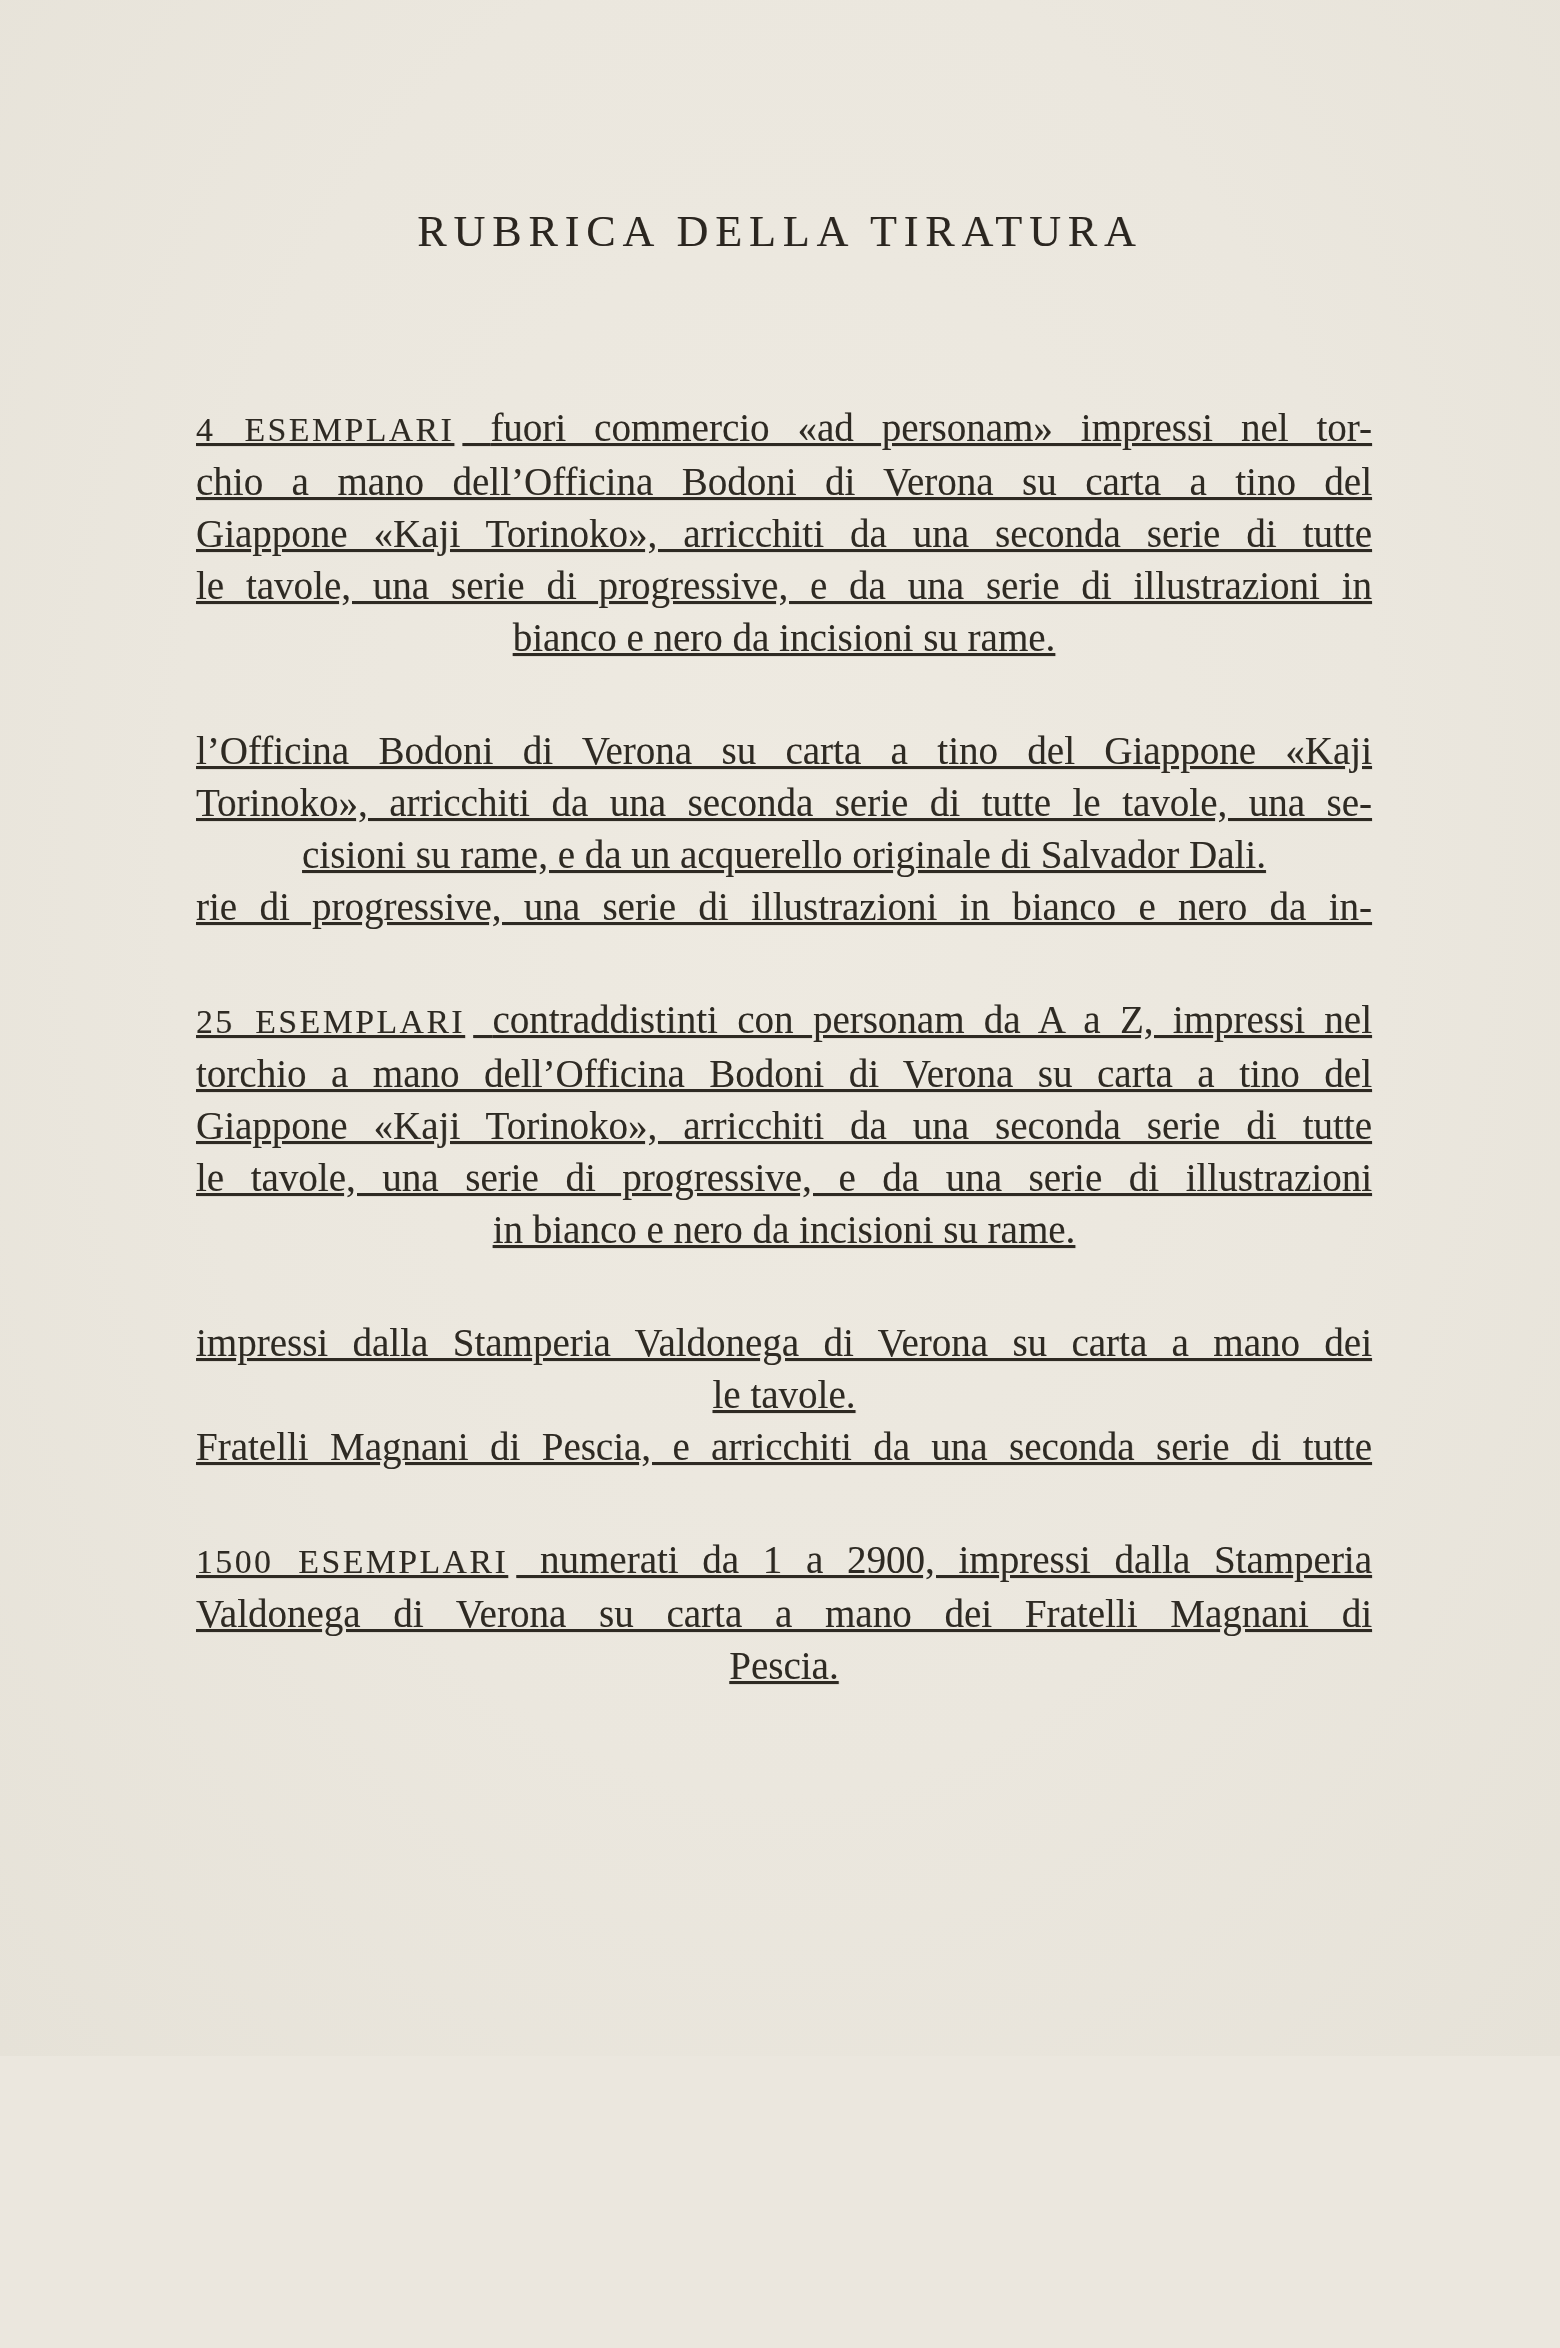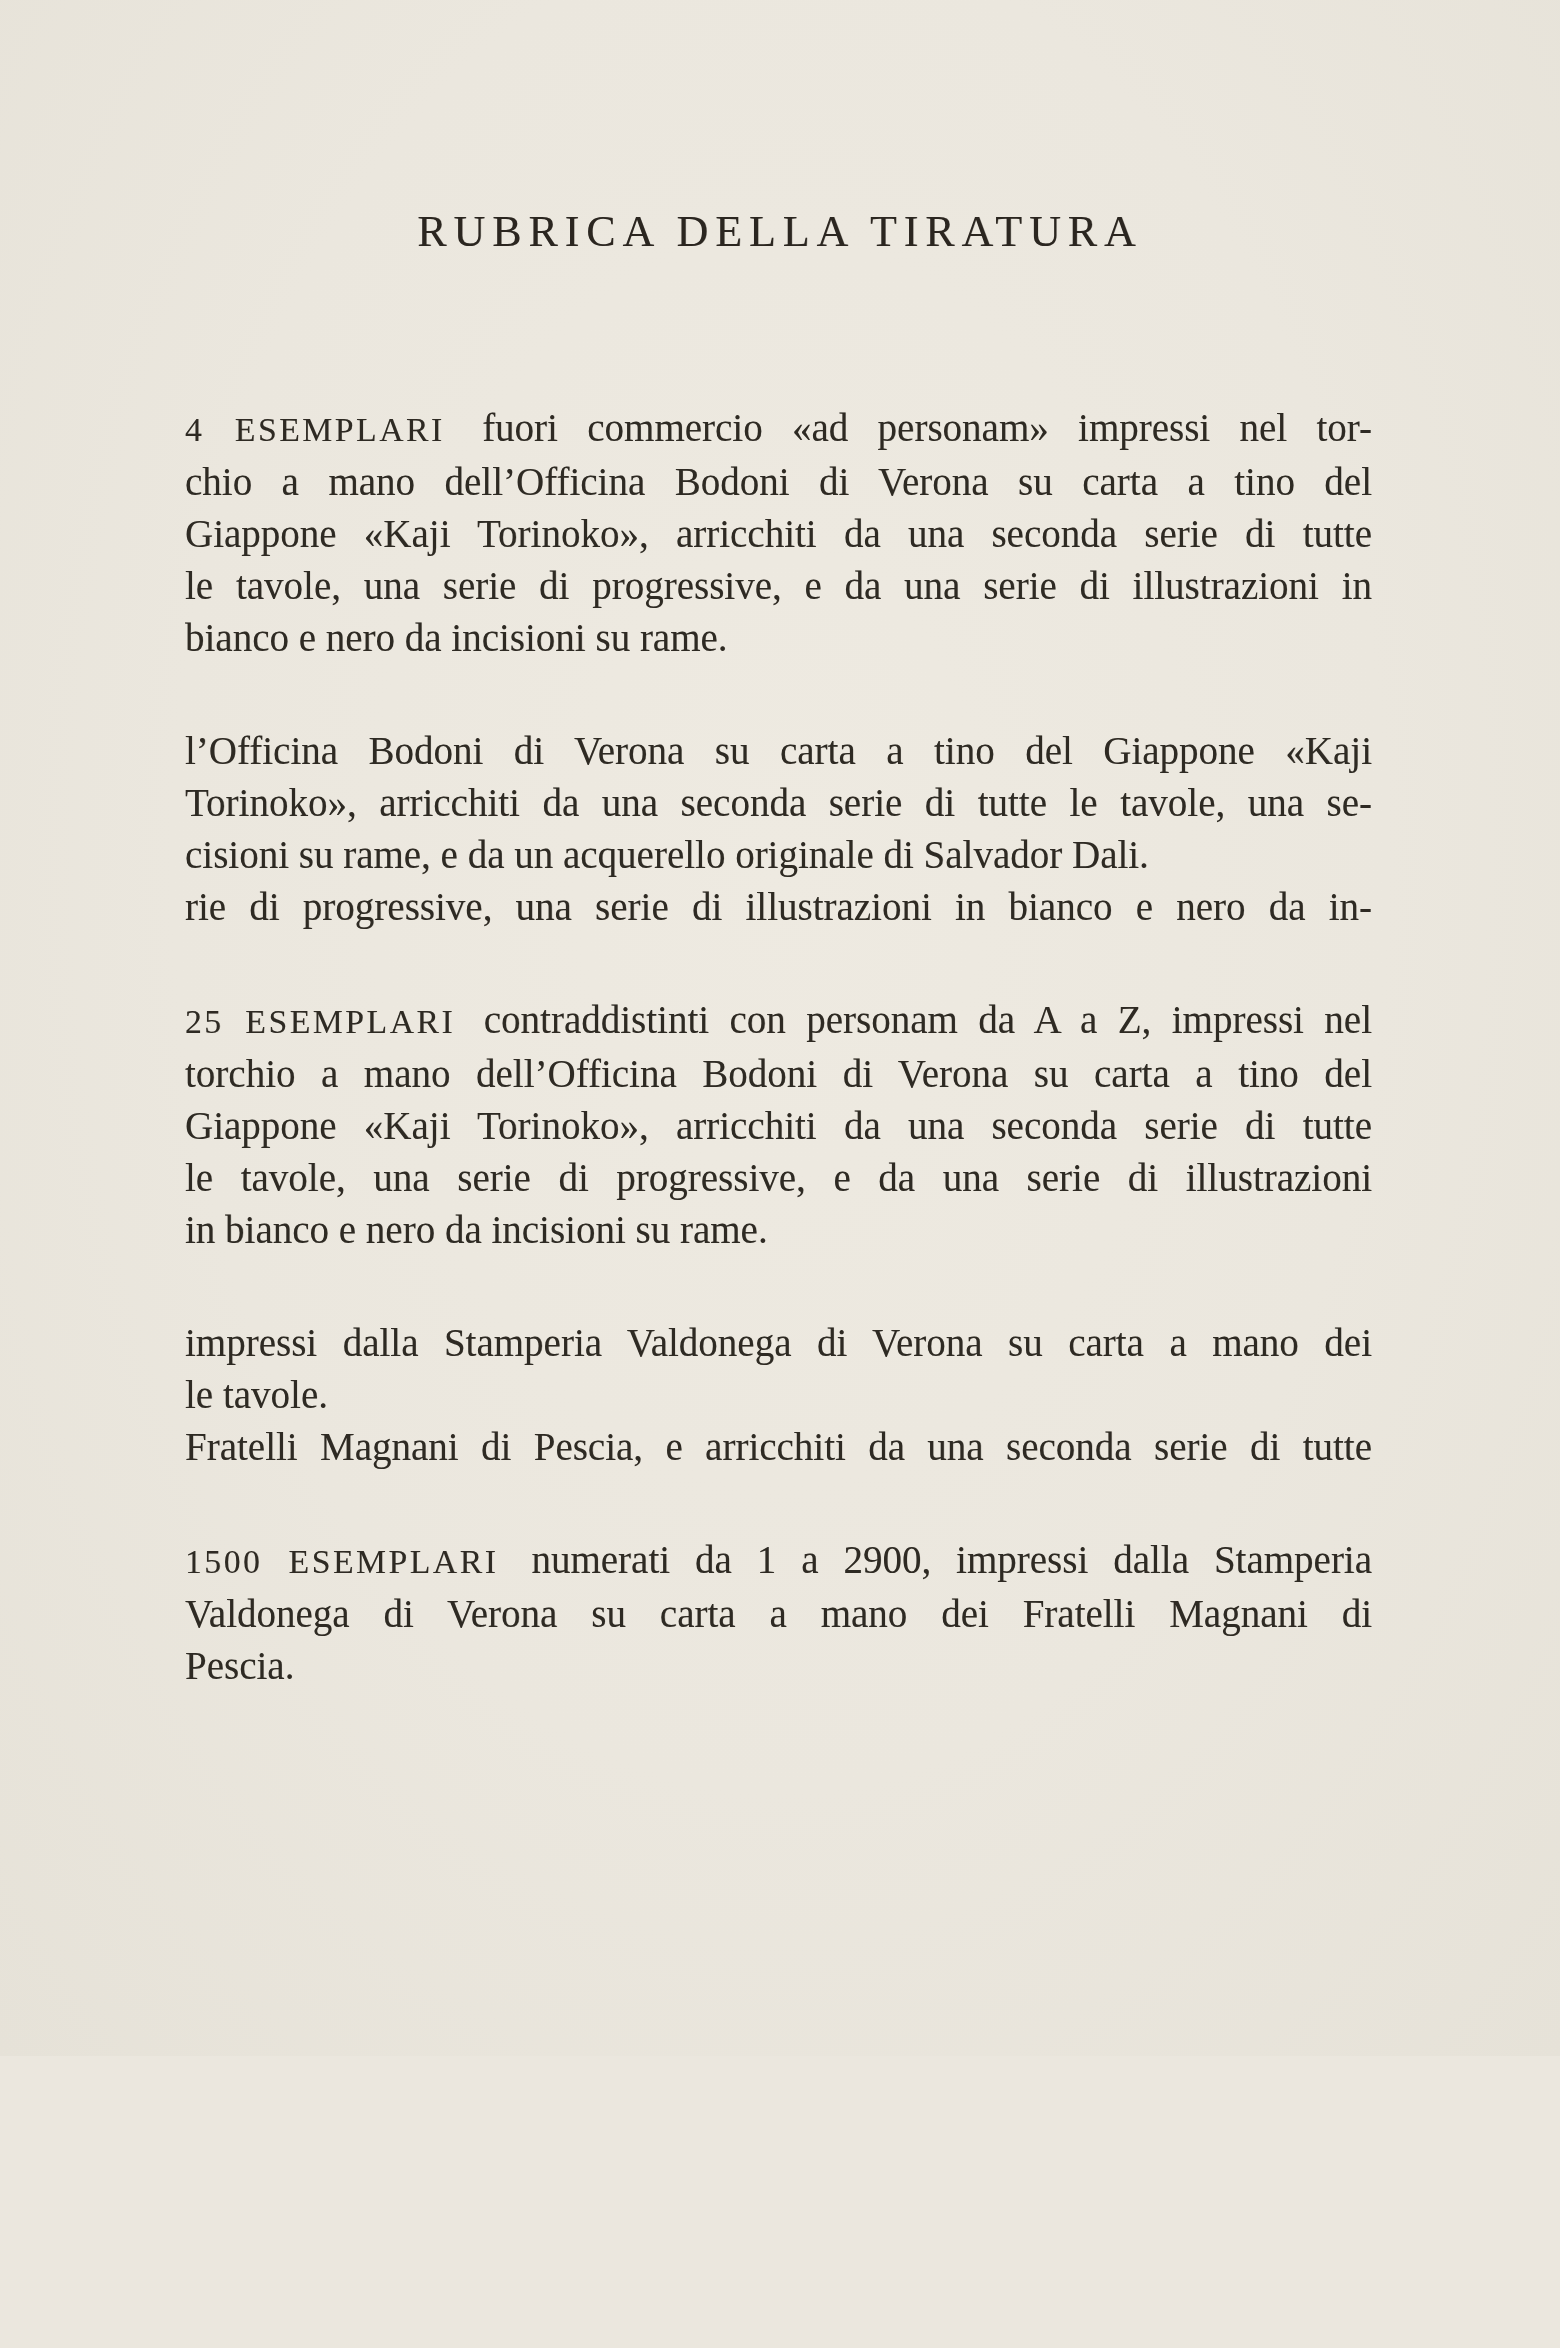--- a/index.html
+++ b/index.html
@@ -33,27 +33,28 @@
     text-shadow: 0.4px 0.4px 0 rgba(43,38,32,0.35);
   }
   .text-block {
     margin-left: 180px;
     width: 1192px;
     font-size: 39px;
     line-height: 52px;
     text-shadow: 0.3px 0.3px 0 rgba(46,42,35,0.30);
   }
   .para {
-    margin: 0 0 61px 5px;
+    margin: 0 0 61px 16px;
+    text-decoration: underline;
   }
   .para:last-child {
     margin-bottom: 0;
   }
   .line {
-    text-align: left;
+    text-align: center;
     white-space: normal;
   }
   .line.just {
     text-align: justify;
     text-align-last: justify;
   }
   .lead {
     font-size: 0.865em;
     letter-spacing: 2.5px;
     margin-right: 0.24em;

